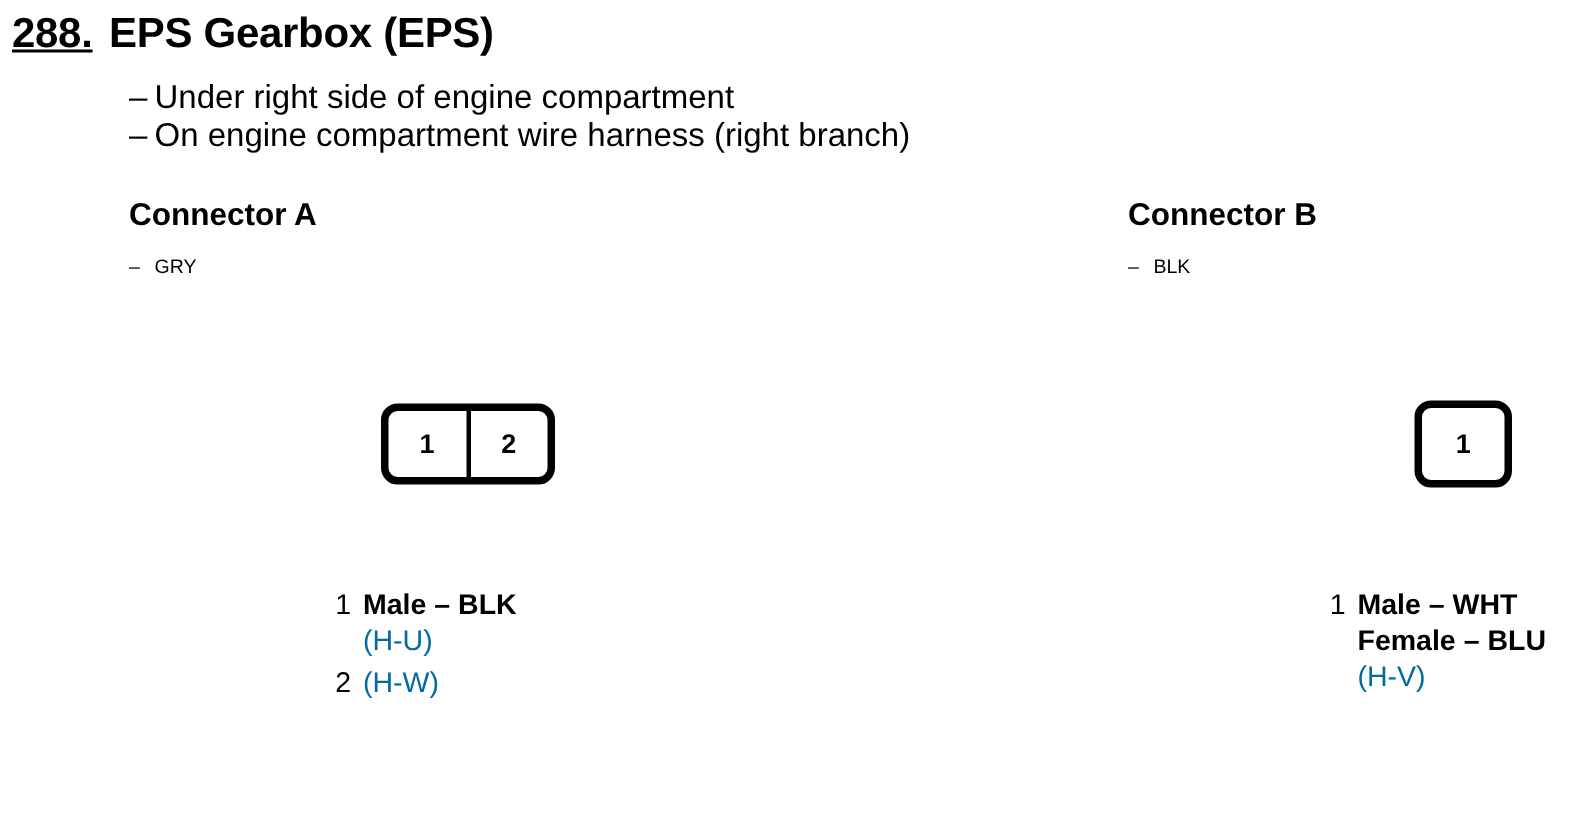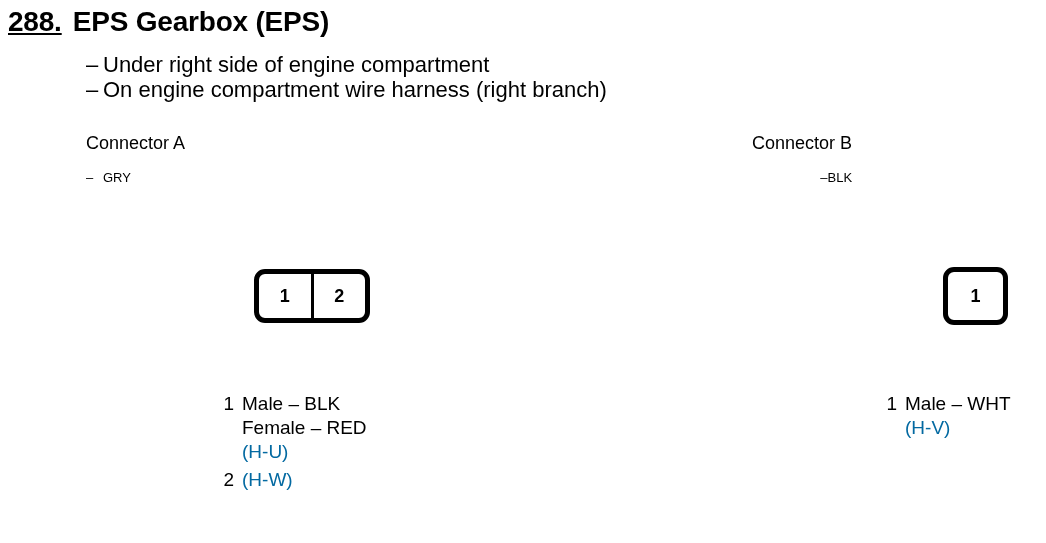--- a/index.html
+++ b/index.html
@@ -47,25 +47,25 @@
     display: inline-block;
     width: 17px;
   }
 
   
   .connector-col {
     position: absolute;
     top: 131px;
   }
   .connector-col.col-a { left: 86px; }
-  .connector-col.col-b { left: 752px; text-align: right; }
+  .connector-col.col-b { left: 752px; }
 
   .connector-title {
-    font-size: 18px;
-    font-weight: normal;
+    font-size: 21px;
+    font-weight: bold;
     white-space: nowrap;
     line-height: 25px;
   }
   .connector-color {
     font-size: 13px;
     line-height: 25px;
     margin-top: 9px;
     white-space: nowrap;
   }
   .connector-color .dash {
@@ -121,21 +121,21 @@
     padding-left: 22px;
     margin-bottom: 4px;
   }
   .pin-number {
     position: absolute;
     left: 0;
     top: 0;
     width: 14px;
     text-align: right;
   }
-  .pin-line { white-space: nowrap; }
+  .pin-line { white-space: nowrap; font-weight: bold; }
   .circuit-code { color: #0369a1; white-space: nowrap; }
 </style>
 </head>
 <body>
 
 <div class="page-heading">
   <span class="heading-number">288.</span><span>EPS Gearbox (EPS)</span>
 </div>
 
 <div class="location-list">
@@ -167,28 +167,28 @@
 </div>
 
 <div class="connector-shape shape-b">
   <div class="pin-cell">1</div>
 </div>
 
 <div class="pin-list list-a">
   <div class="pin-entry">
     <span class="pin-number">1</span>
     <div class="pin-line">Male – BLK</div>
-    <div class="pin-line">Female – RED</div>
     <div class="circuit-code">(H-U)</div>
   </div>
   <div class="pin-entry">
     <span class="pin-number">2</span>
     <div class="circuit-code">(H-W)</div>
   </div>
 </div>
 
 <div class="pin-list list-b">
   <div class="pin-entry">
     <span class="pin-number">1</span>
     <div class="pin-line">Male – WHT</div>
+    <div class="pin-line">Female – BLU</div>
     <div class="circuit-code">(H-V)</div>
   </div>
 </div>
 
 </body></html>

